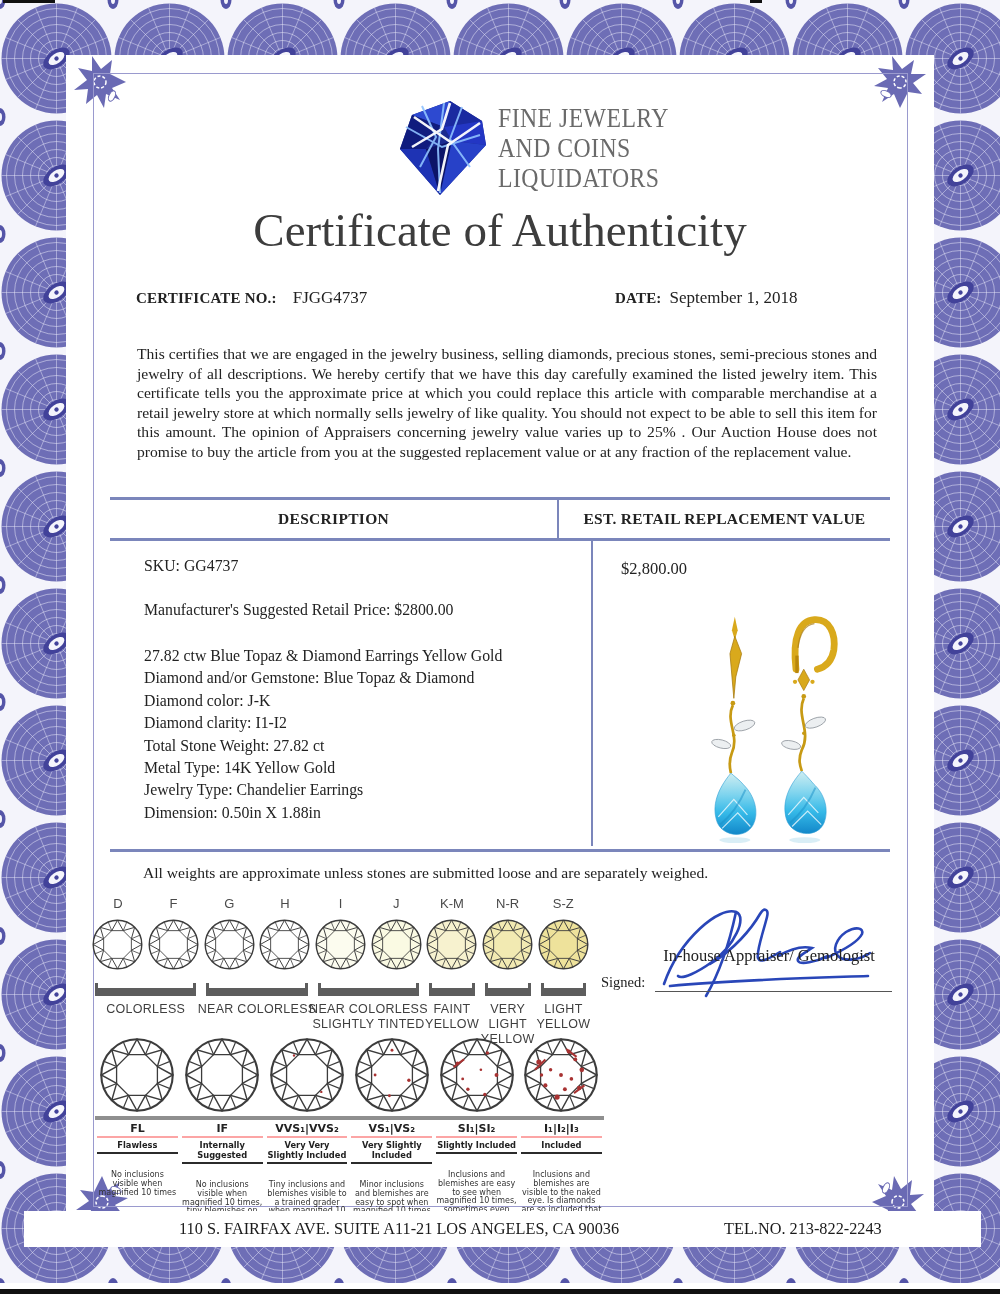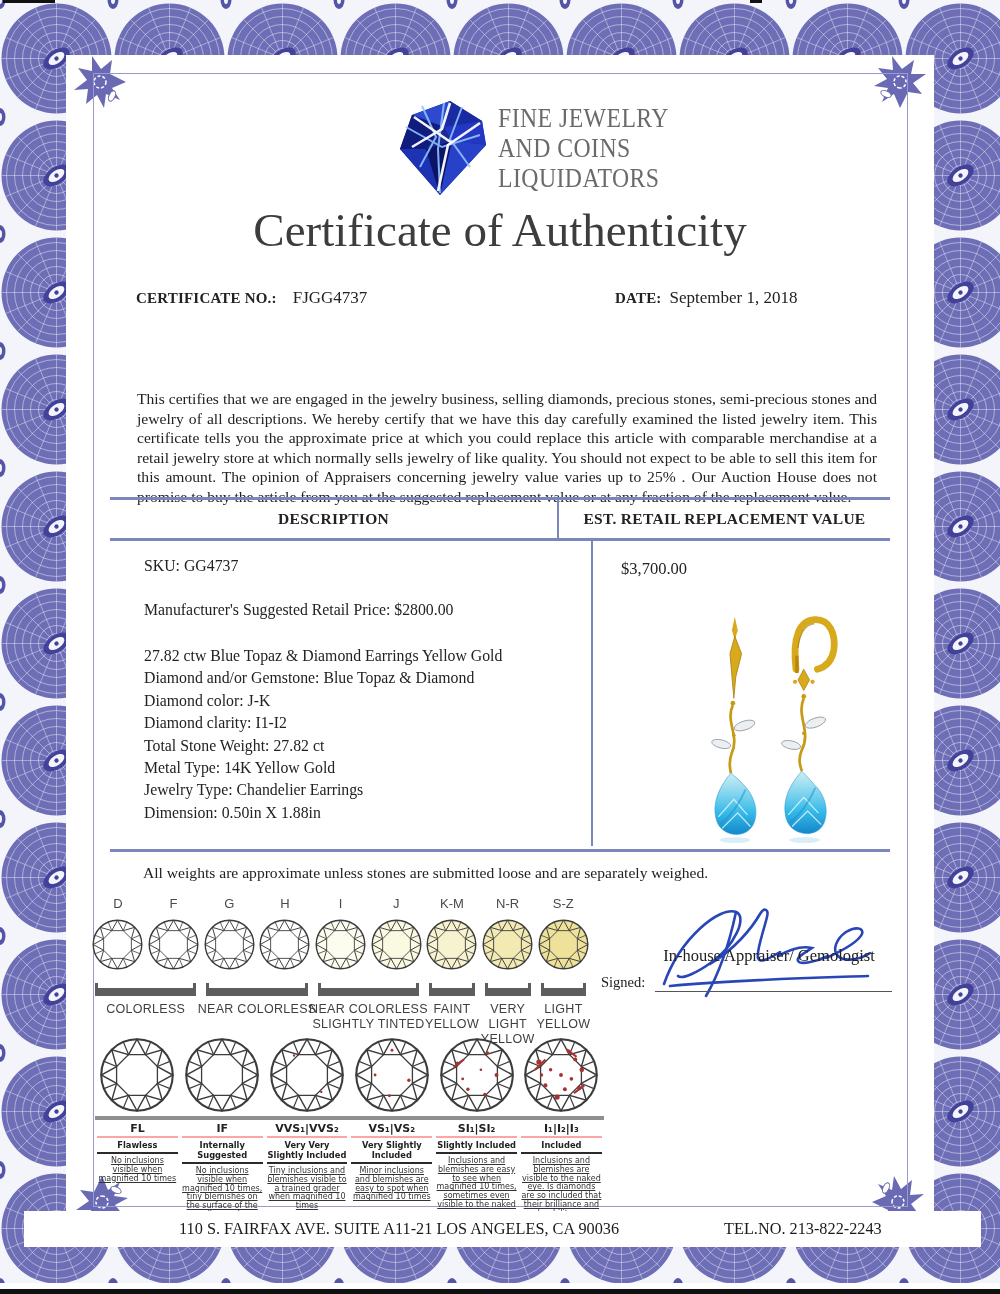--- a/index.html
+++ b/index.html
@@ -15,21 +15,21 @@
   #logo-text{margin-left:6px;margin-top:6px;font-size:27px;line-height:30px;color:#6a6a6a;
              letter-spacing:.5px;transform:scaleX(.88);transform-origin:left top;white-space:nowrap;}
   
   #title{left:0;top:203px;width:1000px;text-align:center;font-size:47px;color:#3d3d3d;}
   
   .certrow{top:288px;font-size:17px;}
   .lab{font-weight:bold;font-size:15px;letter-spacing:.2px;}
   #cert-no{left:136px;} #cert-no .val{margin-left:16px;}
   #cert-date{left:615px;} #cert-date .val{margin-left:8px;}
   
-  #paragraph{left:137px;top:344px;width:740px;font-size:15.6px;line-height:19.6px;text-align:justify;margin-top:45px;}
+  #paragraph{left:137px;top:344px;width:740px;font-size:15.6px;line-height:19.6px;text-align:justify;}
   
   #ptable{left:110px;top:497px;width:780px;height:349px;border-top:3px solid #7b86bb;
           border-bottom:3px solid #7b86bb;}
   #ptable .hdr{display:flex;height:38px;border-bottom:3px solid #7b86bb;}
   #ptable .hcell{display:flex;align-items:center;justify-content:center;font-weight:bold;
                  font-size:15.5px;letter-spacing:.3px;}
   .cdesc{width:447px;border-right:2px solid #7b86bb;}
   .cval{flex:1;}
   #ptable .bodyrow{display:flex;height:305px;}
   #tbl-left{padding:16px 0 0 34px;font-size:15.8px;}
@@ -54,21 +54,21 @@
   
   #clarity-chart{left:95px;top:1036px;width:509px;}
   #cl-circles{display:flex;}
   .cl-col{width:84.8px;display:flex;justify-content:center;}
   #cl-bar{height:4px;background:#8f8f8f;margin-top:2px;}
   #cl-labels{display:flex;}
   .cl-cell{width:84.8px;box-sizing:border-box;padding:0 2px;font-family:"DejaVu Sans",sans-serif;
            text-align:center;}
   .cl-grade{font-weight:bold;font-size:11px;border-bottom:2px solid #fca5a5;padding:2px 0 1px;}
   .cl-sub{font-weight:bold;font-size:8.3px;border-bottom:2px solid #2b2b2b;padding:2px 0;}
-  .cl-desc{font-size:8px;line-height:8.8px;padding-top:3px;color:#333;text-decoration:underline;}
+  .cl-desc{font-size:8px;line-height:8.8px;padding-top:17px;color:#333;}
   
   #signed-label{left:601px;top:974px;font-size:14.5px;}
   #sig-line{left:655px;top:991px;width:237px;height:1px;background:#555;}
   #sig-title{left:638px;top:946px;width:262px;text-align:center;font-size:16.5px;}
   #sig-scribble{left:640px;top:900px;}
   
   #footer-band{position:absolute;left:24px;top:1211px;width:951px;height:36px;background:#fff;
                z-index:2;font-size:17.5px;color:#1a1a1a;padding-left:6px;}
   #footer-address{position:absolute;left:155px;top:7px;transform:scaleX(.93);transform-origin:left;}
   #footer-phone{position:absolute;left:700px;top:7px;transform:scaleX(.93);transform-origin:left;}
@@ -184,21 +184,21 @@
             <div>Diamond and/or Gemstone: Blue Topaz &amp; Diamond</div>
             <div>Diamond color: J-K</div>
             <div>Diamond clarity: I1-I2</div>
             <div>Total Stone Weight: 27.82 ct</div>
             <div>Metal Type: 14K Yellow Gold</div>
             <div>Jewelry Type: Chandelier Earrings</div>
             <div>Dimension: 0.50in X 1.88in</div>
           </div>
       </div>
       <div id="tbl-right" class="cval">
-        <div>$3,700.00</div>
+        <div>$2,800.00</div>
         <svg id="earrings" width="170" height="235" viewBox="0 0 170 242">
           <defs>
             <linearGradient id="topaz" x1="0" y1="0" x2="0" y2="1">
               <stop offset="0" stop-color="#cfeef2"></stop>
               <stop offset="0.35" stop-color="#7fd4ee"></stop>
               <stop offset="0.65" stop-color="#35b9e8"></stop>
               <stop offset="1" stop-color="#1287c9"></stop>
             </linearGradient>
           </defs>
 

